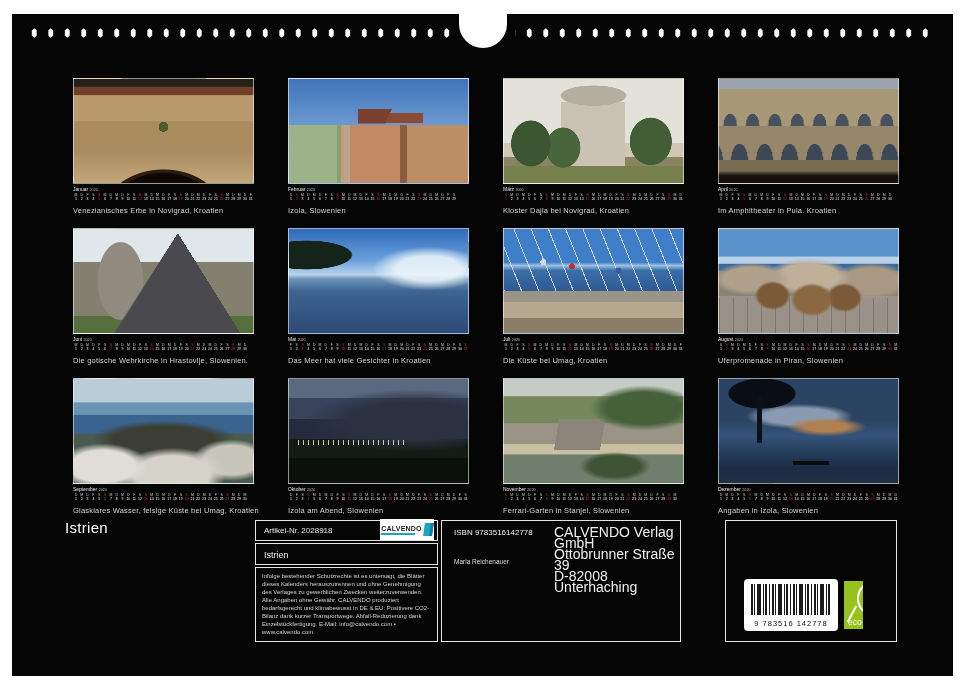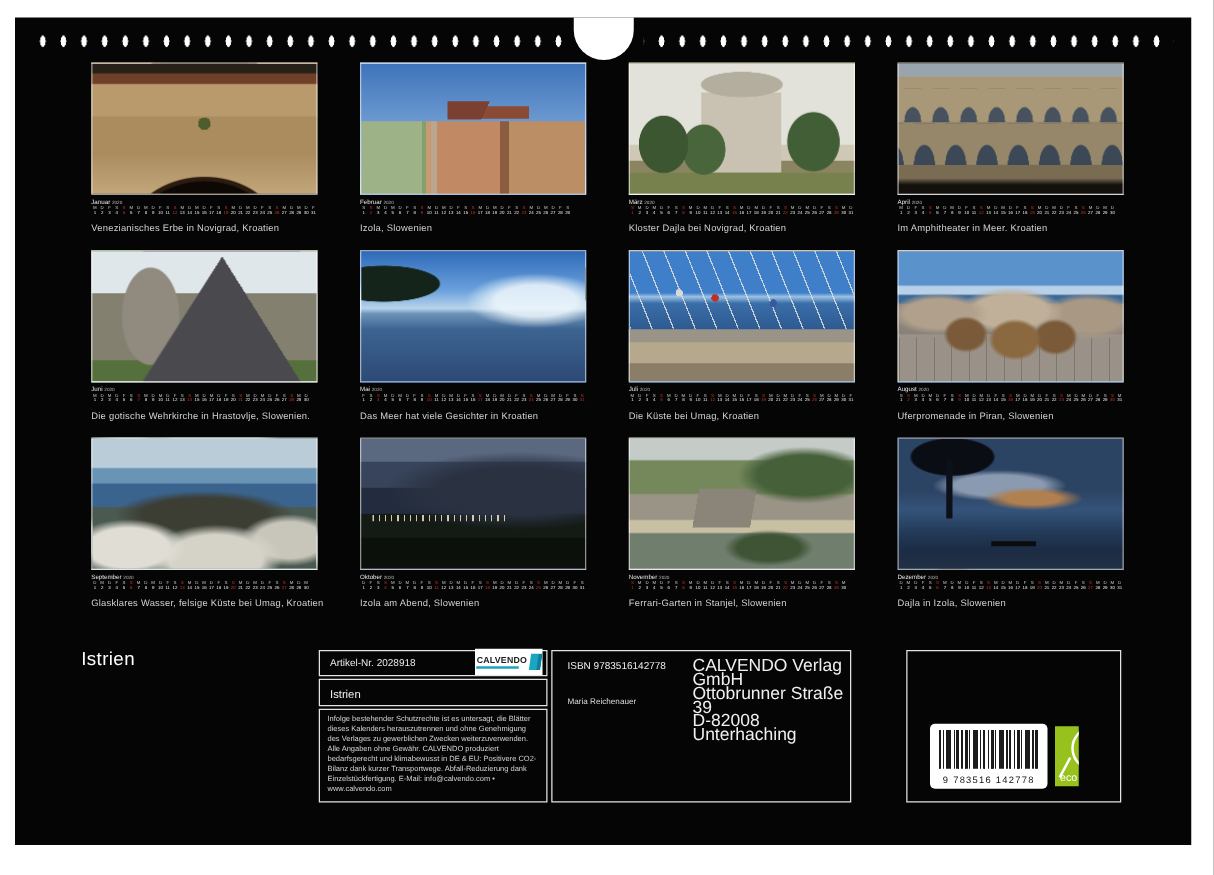--- a/index.html
+++ b/index.html
@@ -20,21 +20,21 @@
   .notch-mask{
     position:absolute;left:50%;top:8px;width:64px;height:22px;margin-left:-32px;
     background:#050505;z-index:2;
   }
   .notch{
     position:absolute;left:50%;top:0;width:48px;height:34px;margin-left:-24px;
     background:#ffffff;border-radius:0 0 26px 26px;z-index:3;
   }
   
   .grid{
-    position:absolute;left:61px;top:36px;width:826px;
+    position:absolute;left:61px;top:64px;width:826px;
     display:grid;grid-template-columns:repeat(4,181px);column-gap:34px;row-gap:13px;
   }
   .cell{width:181px;}
   .photo{
     width:181px;height:106px;box-sizing:border-box;
     border:1px solid rgba(255,255,255,0.55);
   }
   .strip{margin-top:2px;height:17px;overflow:visible;}
   .mini-label{
     font-size:8px;color:#e6e6e6;transform:scale(.62);transform-origin:0 50%;
@@ -706,21 +706,21 @@
                 <span>M</span>
                 <span>29</span>
               </div>
               <div class="day">
                 <span>D</span>
                 <span>30</span>
               </div>
             </div>
       </div>
     </div>
-    <div class="caption">Im Amphitheater in Meer. Kroatien</div>
+    <div class="caption">Im Amphitheater in Pula. Kroatien</div>
   </div>
 
   <div class="cell">
     <div class="photo p-jun"></div>
     <div class="strip">
       <div class="mini-label">Juni <span class="yr">2020</span></div>
       <div class="mini-days-wrap">
         <div class="mini-days-inner">
               <div class="day">
                 <span>M</span>
@@ -1782,21 +1782,21 @@
                 <span>M</span>
                 <span>30</span>
               </div>
               <div class="day">
                 <span>D</span>
                 <span>31</span>
               </div>
             </div>
       </div>
     </div>
-    <div class="caption">Dajla in Izola, Slowenien</div>
+    <div class="caption">Angaben in Izola, Slowenien</div>
   </div>
 </div>
 
   <div class="title">Istrien</div>
 
   <div class="ibox box-artikel">
     <div class="txt">Artikel-Nr. 2028918</div>
     <div class="logo">
       <div class="logo-left">
         <div class="logo-txt">CALVENDO</div>

